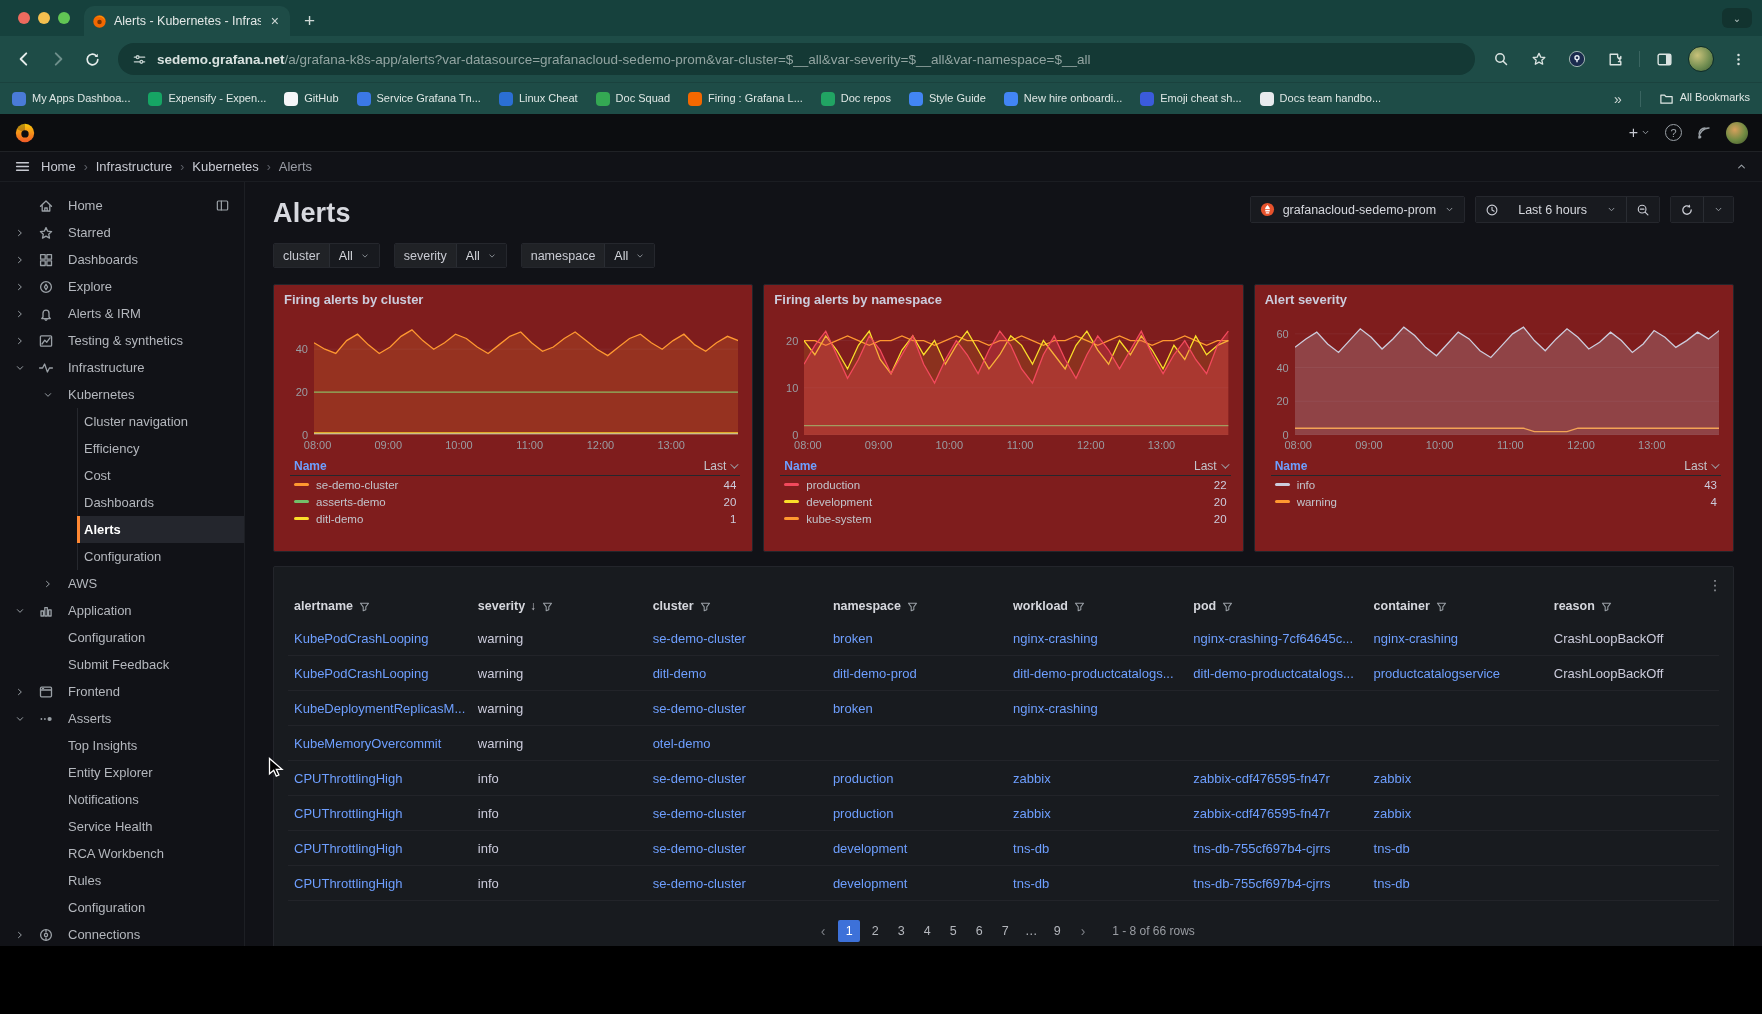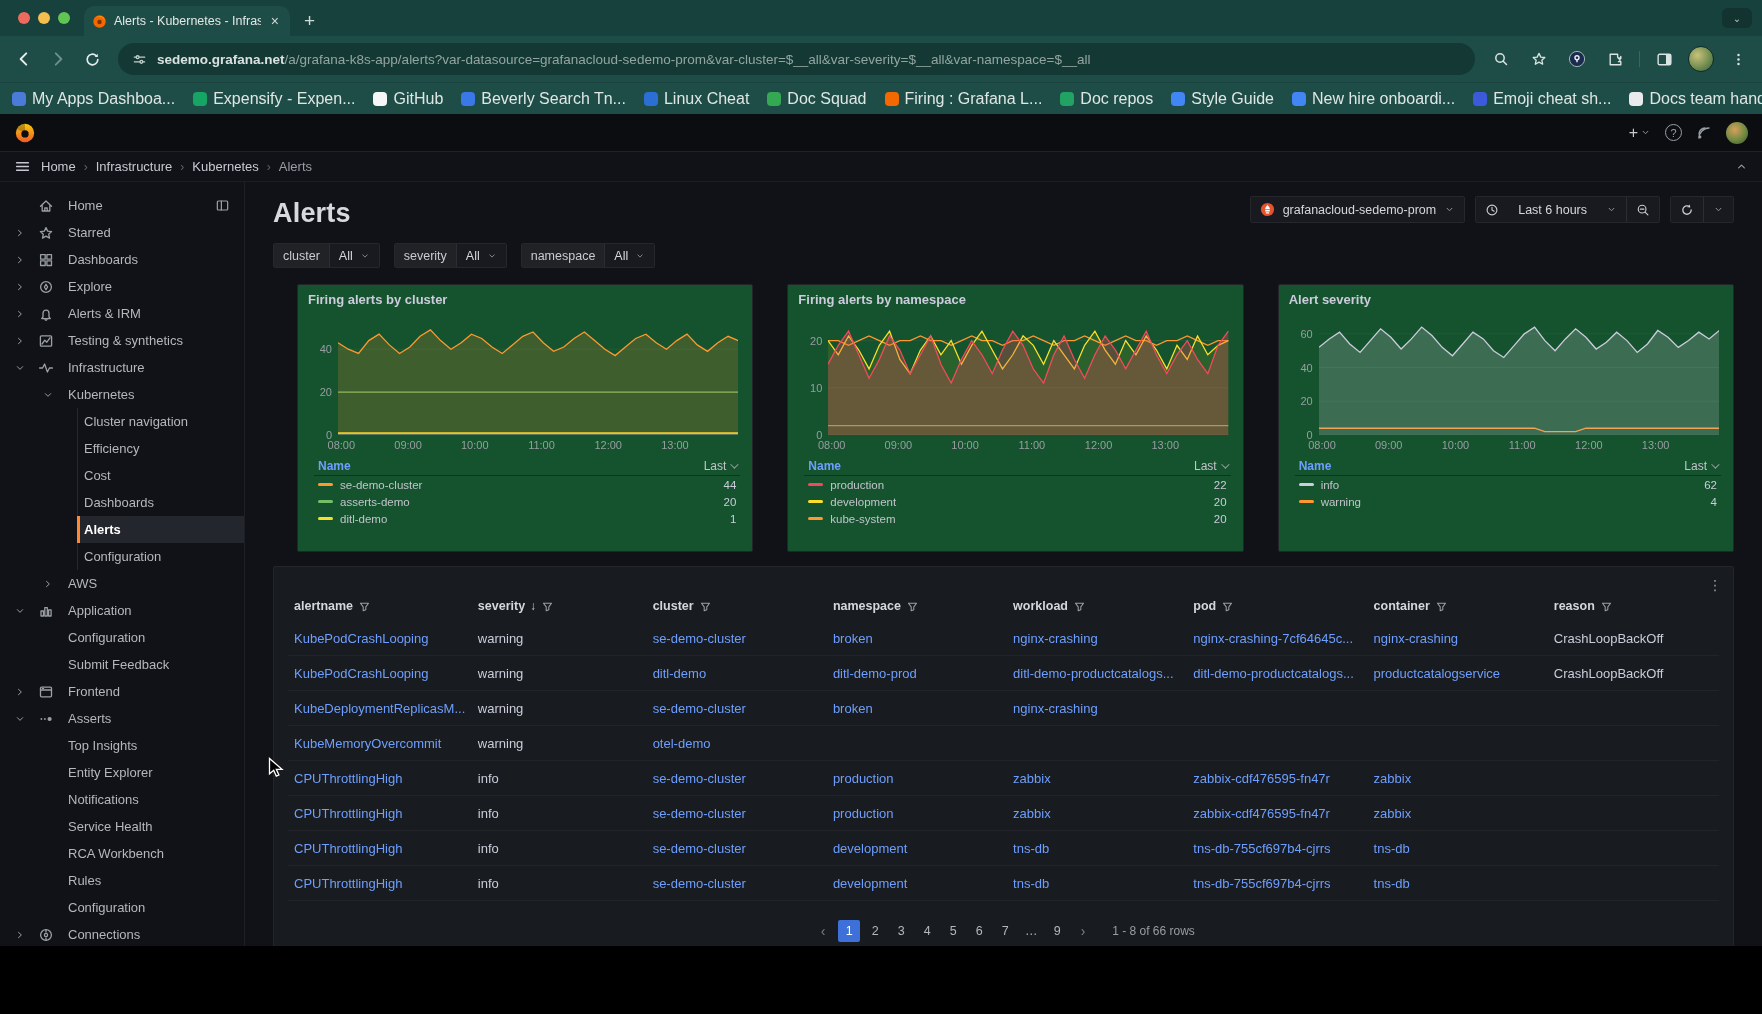--- a/index.html
+++ b/index.html
@@ -17,21 +17,21 @@
   .newtab { color:#cfd8d6; font-size:19px; margin-left:14px; margin-bottom:4px; }
   .tabsearch { position:absolute; right:10px; top:8px; width:30px; height:20px; border-radius:6px; background:#12332f; color:#b7c4c2; font-size:10px; display:flex; align-items:center; justify-content:center; }
   .toolbar { height:46px; background:#1e4c47; display:flex; align-items:center; padding:0 10px; gap:6px; }
   .nav-btn { width:28px; height:28px; display:flex; align-items:center; justify-content:center; }
   .urlbar { flex:1; height:32px; background:#143935; border-radius:16px; display:flex; align-items:center; padding:0 14px; gap:10px; margin:0 6px; }
   .url { color:#d9e2e0; font-size:13.5px; font-weight:bold; white-space:nowrap; overflow:hidden; }
   .url .path { color:#93a5a2; font-weight:normal; }
   .tb-icons { display:flex; align-items:center; gap:10px; }
   .avatar-browser { width:26px; height:26px; border-radius:50%; background:radial-gradient(circle at 35% 35%, #c9c27a, #6c8a4f 60%, #3c5a35); border:1px solid #0e2c29; }
   .bookmarks { height:32px; background:#1e4c47; display:flex; align-items:center; padding:0 12px; gap:18px; border-top:1px solid rgba(0,0,0,0.12); }
-  .bm { display:flex; align-items:center; gap:6px; color:#dfe7e5; font-size:16px; white-space:nowrap; }
+  .bm { display:flex; gap:6px; color:#dfe7e5; font-size:11px; white-space:nowrap; }
   .bm-ico { width:14px; height:14px; border-radius:4px; }
   .bm-spacer { flex:1; }
   .bm-more { color:#cfd8d6; font-size:14px; }
   .bm-sep { width:1px; height:16px; background:#3a6561; }
 
   
   .grafana { background:#111217; height:832px; display:flex; flex-direction:column; }
   .gf-topnav { height:38px; background:#0c0d10; border-bottom:1px solid #202226; display:flex; align-items:center; padding:0 14px; position:relative; }
   .gf-logo { width:22px; height:22px; }
   .gf-search { position:absolute; left:50%; transform:translateX(-50%); width:392px; height:26px; background:#0e0f13; border:1px solid #2c2f36; border-radius:3px; display:flex; align-items:center; padding:0 9px; gap:7px; color:#787b83; font-size:13px; }
@@ -60,21 +60,21 @@
   .side-item .sv-right { position:absolute; right:14px; display:flex; }
 
   .gf-main { flex:1; overflow:hidden; padding:0 28px; }
   .page-title { color:#d8d9df; font-size:27px; font-weight:bold; margin-top:16px; letter-spacing:0.2px; }
   .filters { display:flex; gap:14px; margin-top:14px; }
   .chip { display:flex; height:25px; border-radius:2px; overflow:hidden; font-size:12.5px; border:1px solid #25272d; }
   .chip .lab { background:#202226; color:#c9cbd3; display:flex; align-items:center; padding:0 9px; }
   .chip .val { background:#181a1f; color:#d5d7dd; display:flex; align-items:center; gap:7px; padding:0 9px; border-left:1px solid #2a2d33; }
 
   .panels { display:grid; grid-template-columns:1fr 1fr 1fr; gap:10px; margin-top:16px; height:268px; }
-  .panel { background:#14532d; border:1px solid #23252b; border-radius:2px; padding:7px 10px 4px 10px; overflow:hidden;margin-left:24px; }
+  .panel { background:#7f1d1d; border:1px solid #23252b; border-radius:2px; padding:7px 10px 4px 10px; overflow:hidden; }
   .panel-title { color:#ccccdc; font-size:13px; font-weight:bold; }
   .plot { position:relative; margin:10px 4px 0 30px; height:118px; }
   .plot svg { width:100%; height:100%; }
   .ytick { position:absolute; right:100%; padding-right:6px; color:#9a9da3; font-size:11px; transform:translateY(-50%); }
   .xaxis { position:relative; height:16px; margin:2px 4px 0 30px; }
   .xtick { position:absolute; top:2px; transform:translateX(-50%); color:#9a9da3; font-size:11px; }
   .legend { margin:4px 2px 0 6px; height:72px; overflow:hidden; }
   .leg-head { display:flex; justify-content:space-between; font-size:12px; padding:2px 4px; border-bottom:1px solid #25272d; }
   .leg-head .n { color:#6e9fff; font-weight:bold; }
   .leg-head .v { color:#c2c4cb; display:flex; align-items:center; gap:4px; }
@@ -315,21 +315,21 @@
     <span class="bm-label">Expensify - Expen...</span>
   </span>
 
   <span class="bm">
     <span class="bm-ico" style="background: rgb(245, 246, 248);"></span>
     <span class="bm-label">GitHub</span>
   </span>
 
   <span class="bm">
     <span class="bm-ico" style="background: rgb(59, 120, 231);"></span>
-    <span class="bm-label">Beverly Search Tn...</span>
+    <span class="bm-label">Service Grafana Tn...</span>
   </span>
 
   <span class="bm">
     <span class="bm-ico" style="background: rgb(43, 111, 212);"></span>
     <span class="bm-label">Linux Cheat</span>
   </span>
 
   <span class="bm">
     <span class="bm-ico" style="background: rgb(52, 168, 83);"></span>
     <span class="bm-label">Doc Squad</span>
@@ -942,21 +942,21 @@
               <span class="xtick" style="left: 84.1667%;">13:00</span>
             </div>
           <div class="legend">
               <div class="leg-head">
                 <span class="n">Name</span>
     <span class="v">Last<span class="care"></span></span>
               </div>
   <div class="leg-row">
     <span class="leg-swatch" style="background: rgb(204, 204, 220);"></span>
     <span class="leg-name">info</span>
-    <span class="leg-val">62</span>
+    <span class="leg-val">43</span>
   </div>
 
   <div class="leg-row">
     <span class="leg-swatch" style="background: rgb(255, 152, 48);"></span>
     <span class="leg-name">warning</span>
     <span class="leg-val">4</span>
   </div>
 </div>
         </div>
       </div>

